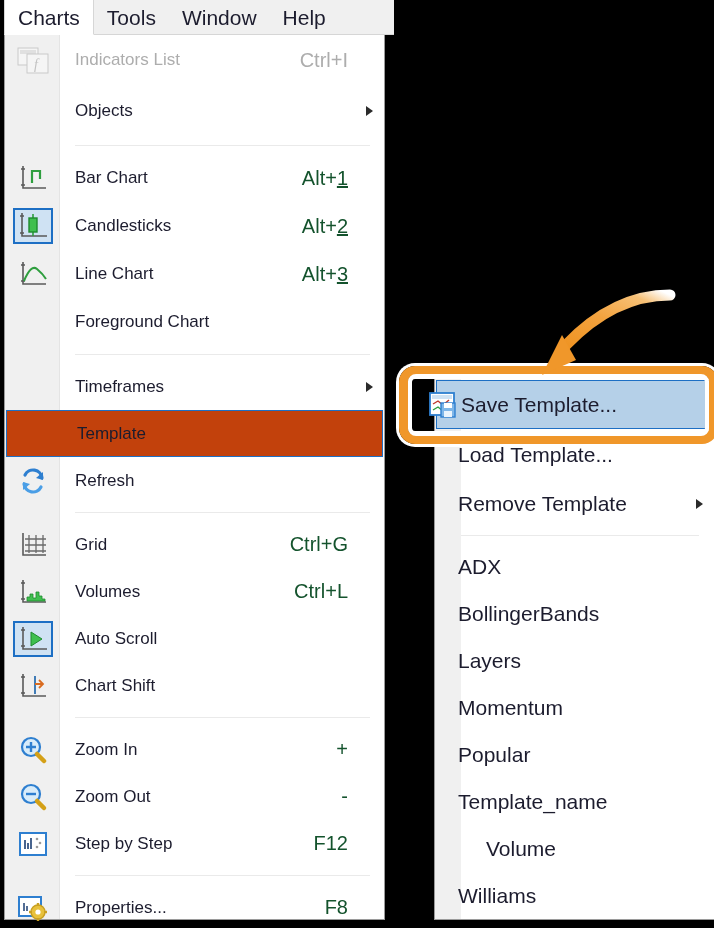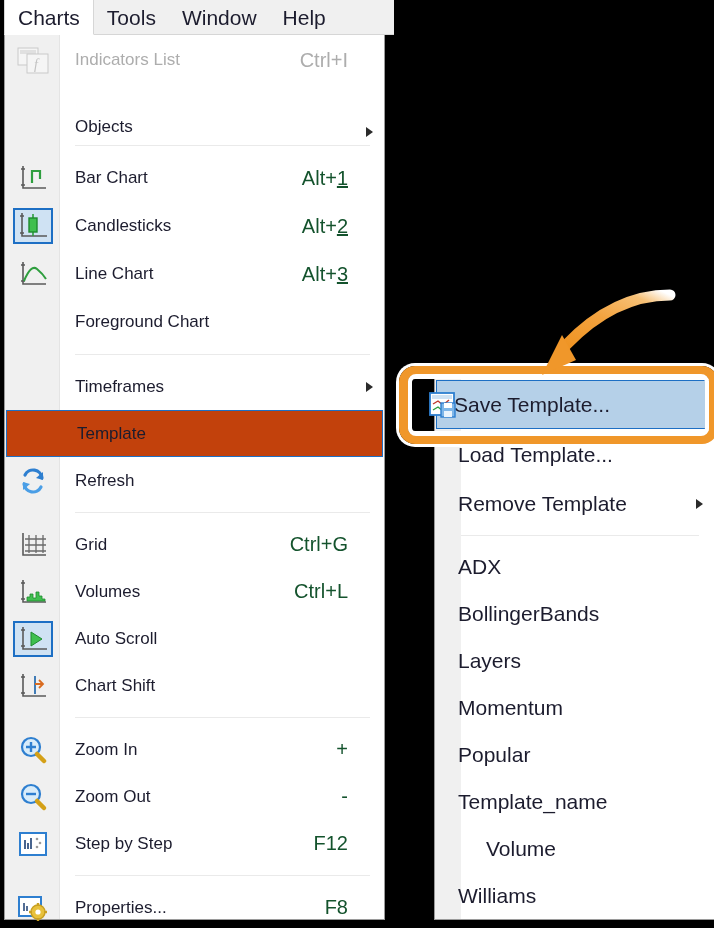--- a/index.html
+++ b/index.html
@@ -193,21 +193,21 @@
             <rect x="2" y="3" width="20" height="17" fill="#f5f5f5" stroke="#c9c9c9"></rect>
             <rect x="4" y="5" width="16" height="4" fill="#e0e0e0"></rect>
             <rect x="11" y="9" width="21" height="19" fill="#f5f5f5" stroke="#c9c9c9"></rect>
             <text x="18" y="24" font-size="14" fill="#c2c2c2" font-family="Liberation Serif, serif" font-style="italic">f</text>
           </svg>
         </span>
         <span class="mi-label">Indicators List</span>
         <span class="mi-accel">Ctrl+I</span>
       </div>
 
-      <div class="mi" style="height:52px;align-items:flex-end;">
+      <div class="mi" style="height:52px;">
         <span class="mi-label">Objects</span>
         <span class="mi-arrow"></span>
       </div>
 
       <div class="sep"></div>
 
       <div class="mi" style="height:48px;">
         <span class="mi-icon">
           <svg class="ic" width="32" height="30" viewBox="0 0 32 30">
             <path d="M6 3 L6 25 L29 25" stroke="#5a5a5a" stroke-width="1.6" fill="none"></path>
@@ -391,21 +391,21 @@
         <svg class="ic" width="30" height="28" viewBox="0 0 30 28">
           <rect x="2" y="2" width="24" height="22" fill="#ffffff" stroke="#2e7fd0" stroke-width="1.8"></rect>
           <rect x="4" y="4" width="20" height="4" fill="#cfe2f3"></rect>
           <path d="M5 13 L10 10 L15 14 L21 9" stroke="#c0392b" stroke-width="1.4" fill="none"></path>
           <path d="M5 19 L10 16 L15 20" stroke="#2e9e3e" stroke-width="1.4" fill="none"></path>
           <rect x="13" y="12" width="14" height="14" fill="#7fb6e8" stroke="#2e7fd0" stroke-width="1.4"></rect>
           <rect x="16" y="12" width="8" height="5" fill="#ffffff"></rect>
           <rect x="16" y="20" width="8" height="6" fill="#eaf4fd"></rect>
         </svg>
       </span>
-      <span class="smi-label" style="margin-left:17px;text-align:center;">Save Template...</span>
+      <span class="smi-label" style="margin-left:24px;text-align:center;">Save Template...</span>
     </div>
 
     <div class="smi" style="height:49px;">
       <span class="smi-label" style="margin-left:23px;">Load Template...</span>
     </div>
 
     <div class="smi" style="height:49px;">
       <span class="smi-label" style="margin-left:23px;">Remove Template</span>
       <span class="smi-arrow"></span>
     </div>

